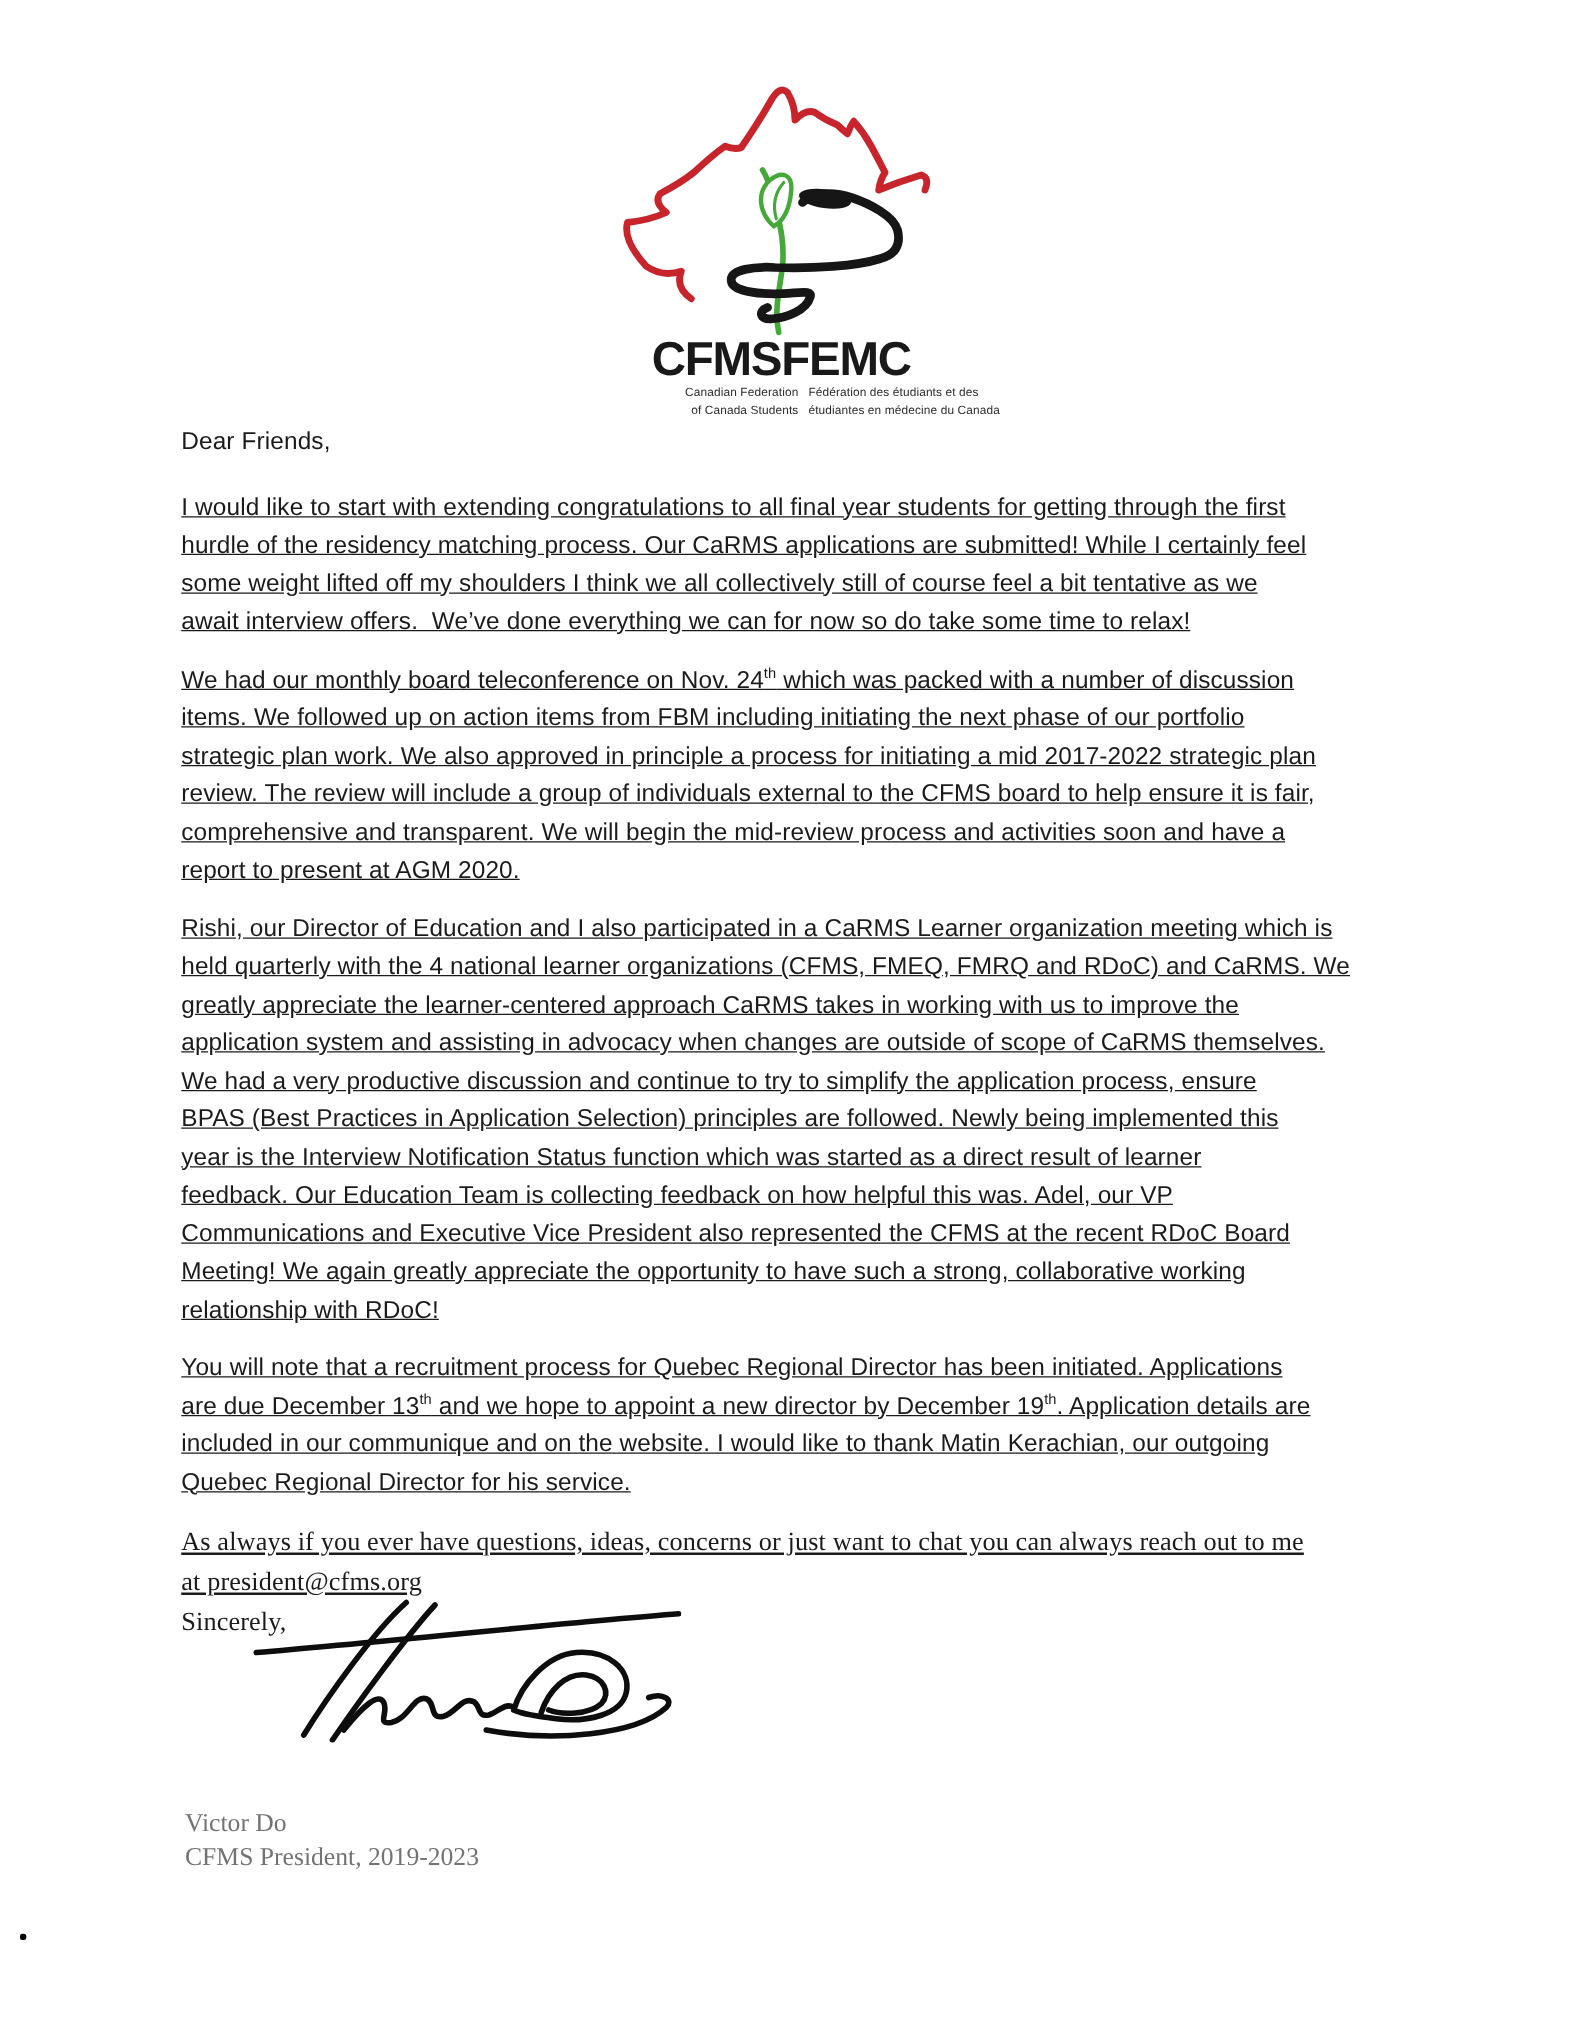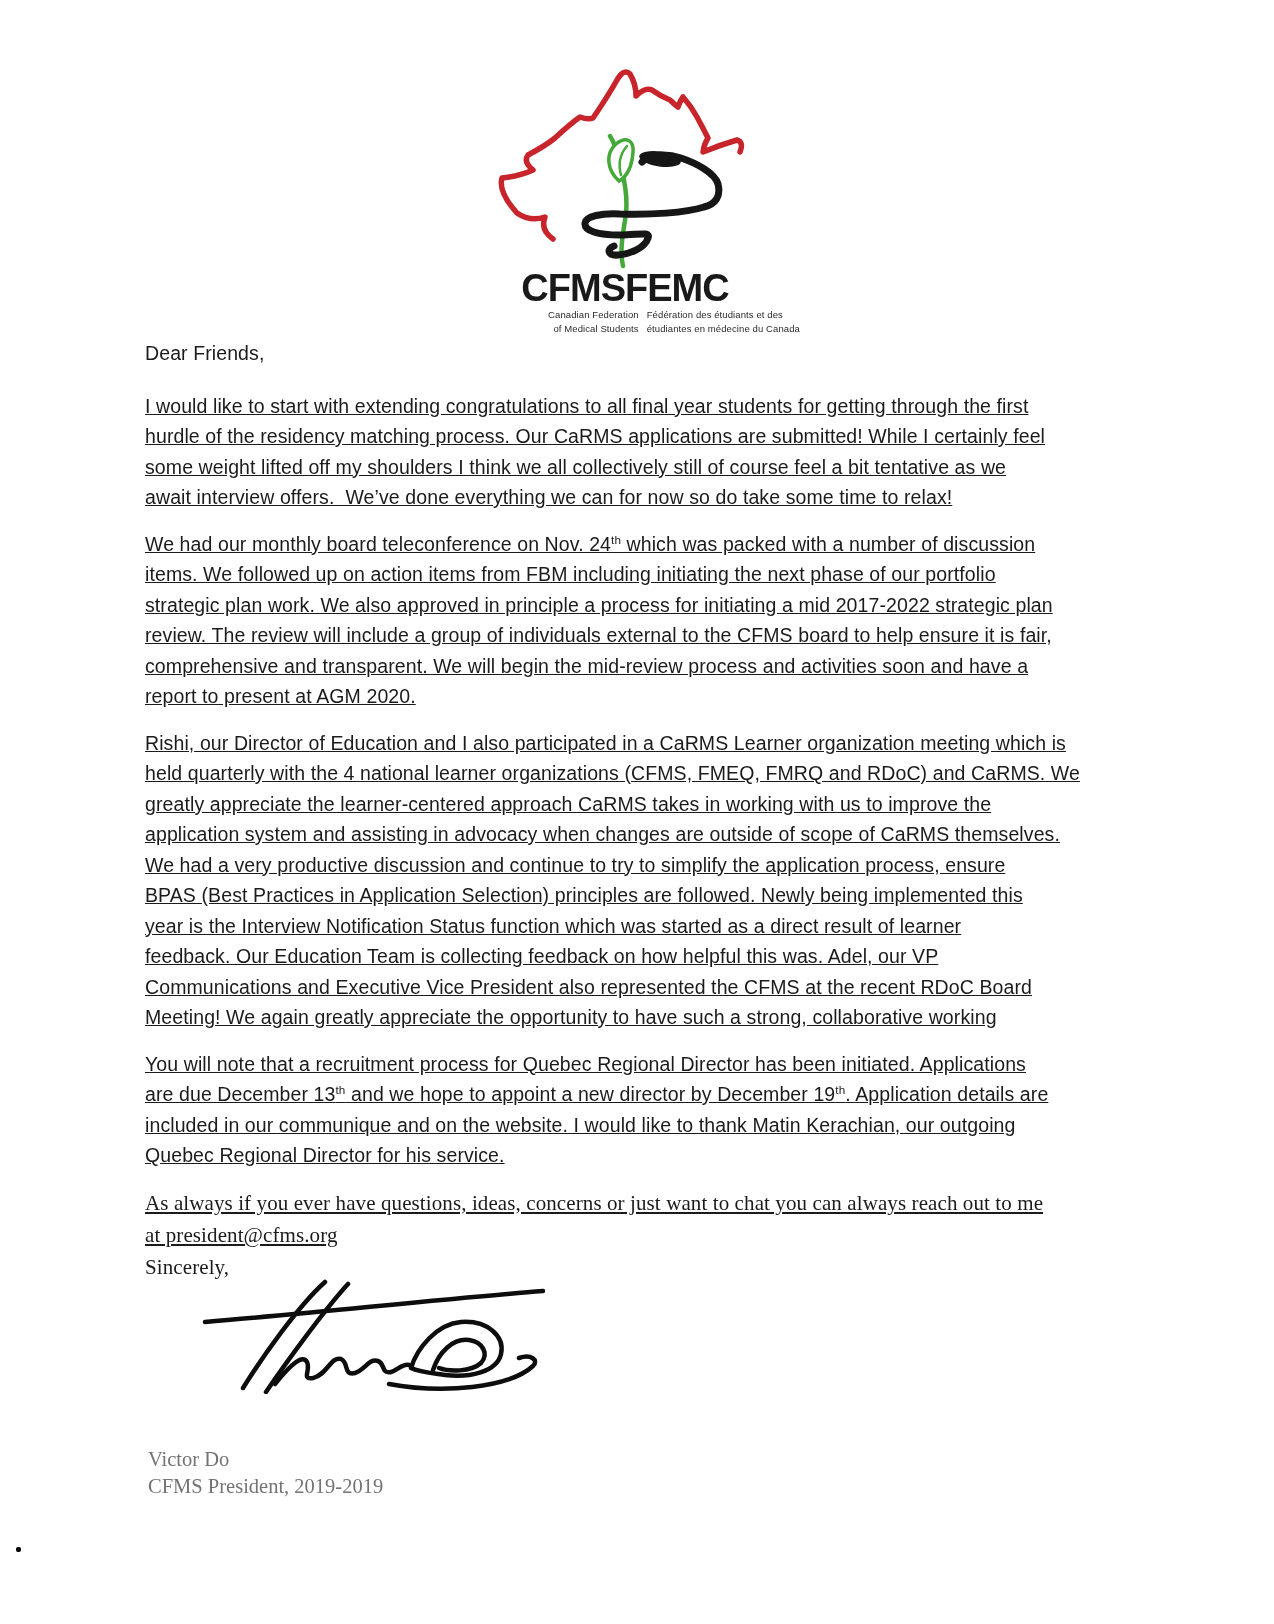--- a/index.html
+++ b/index.html
@@ -57,21 +57,21 @@
 </svg>
 
 <div class="logo-wordmark">
   <span>CFMS</span>
   <span>FEMC</span>
 </div>
 
 <div class="logo-subtext">
   <div class="col-en">
     <div>Canadian Federation</div>
-    <div>of Medical Students</div>
+    <div>of Canada Students</div>
   </div>
   <div class="col-fr">
     <div>Fédération des étudiants et des</div>
     <div>étudiantes en médecine du Canada</div>
   </div>
 </div>
 
 <div class="letter">
   <div class="sans-para salutation">Dear Friends,</div>
   <div id="letter-body">
@@ -93,20 +93,21 @@
         <div class="line"><span>Rishi, our Director of Education and I also participated in a CaRMS Learner organization meeting which is</span></div>
         <div class="line"><span>held quarterly with the 4 national learner organizations (CFMS, FMEQ, FMRQ and RDoC) and CaRMS. We</span></div>
         <div class="line"><span>greatly appreciate the learner-centered approach CaRMS takes in working with us to improve the</span></div>
         <div class="line"><span>application system and assisting in advocacy when changes are outside of scope of CaRMS themselves.</span></div>
         <div class="line"><span>We had a very productive discussion and continue to try to simplify the application process, ensure</span></div>
         <div class="line"><span>BPAS (Best Practices in Application Selection) principles are followed. Newly being implemented this</span></div>
         <div class="line"><span>year is the Interview Notification Status function which was started as a direct result of learner</span></div>
         <div class="line"><span>feedback. Our Education Team is collecting feedback on how helpful this was. Adel, our VP</span></div>
         <div class="line"><span>Communications and Executive Vice President also represented the CFMS at the recent RDoC Board</span></div>
         <div class="line"><span>Meeting! We again greatly appreciate the opportunity to have such a strong, collaborative working</span></div>
+        <div class="line"><span>relationship with RDoC!</span></div>
       </div>
       <div class="para sans-para">
         <div class="line"><span>You will note that a recruitment process for Quebec Regional Director has been initiated. Applications</span></div>
         <div class="line"><span>are due December 13</span><sup>th</sup><span> and we hope to appoint a new director by December 19</span><sup>th</sup><span>. Application details are</span></div>
         <div class="line"><span>included in our communique and on the website. I would like to thank Matin Kerachian, our outgoing</span></div>
         <div class="line"><span>Quebec Regional Director for his service.</span></div>
       </div>
       <div class="para serif-para">
         <div class="line"><span>As always if you ever have questions, ideas, concerns or just want to chat you can always reach out to me</span></div>
         <div class="line"><span>at president@cfms.org</span></div>
@@ -122,16 +123,16 @@
     <path d="M73,128 C92,100 132,45 155,20"></path>
     <path d="M82,120 C98,100 110,90 114,98 C118,106 108,116 120,114 C134,111 138,92 148,95 C156,98 150,112 162,109 C172,106 176,94 185,97 C192,99 188,110 198,108 C205,106 210,99 216,101"></path>
     <path d="M218,104 C224,84 244,60 268,58 C294,56 312,72 308,90 C304,108 276,114 252,111 C238,109 226,108 218,104"></path>
     <path d="M240,106 C246,88 260,74 276,76 C290,78 296,90 288,99 C278,108 256,108 246,104"></path>
     <path d="M196,120 C250,130 316,124 340,102 C346,96 338,90 326,94"></path>
   </g>
 </svg>
 
 <div class="signer">
   <div>Victor Do</div>
-  <div>CFMS President, 2019-2019</div>
+  <div>CFMS President, 2019-2023</div>
 </div>
 
 <div class="stray-dot"></div>
 
 </body></html>

